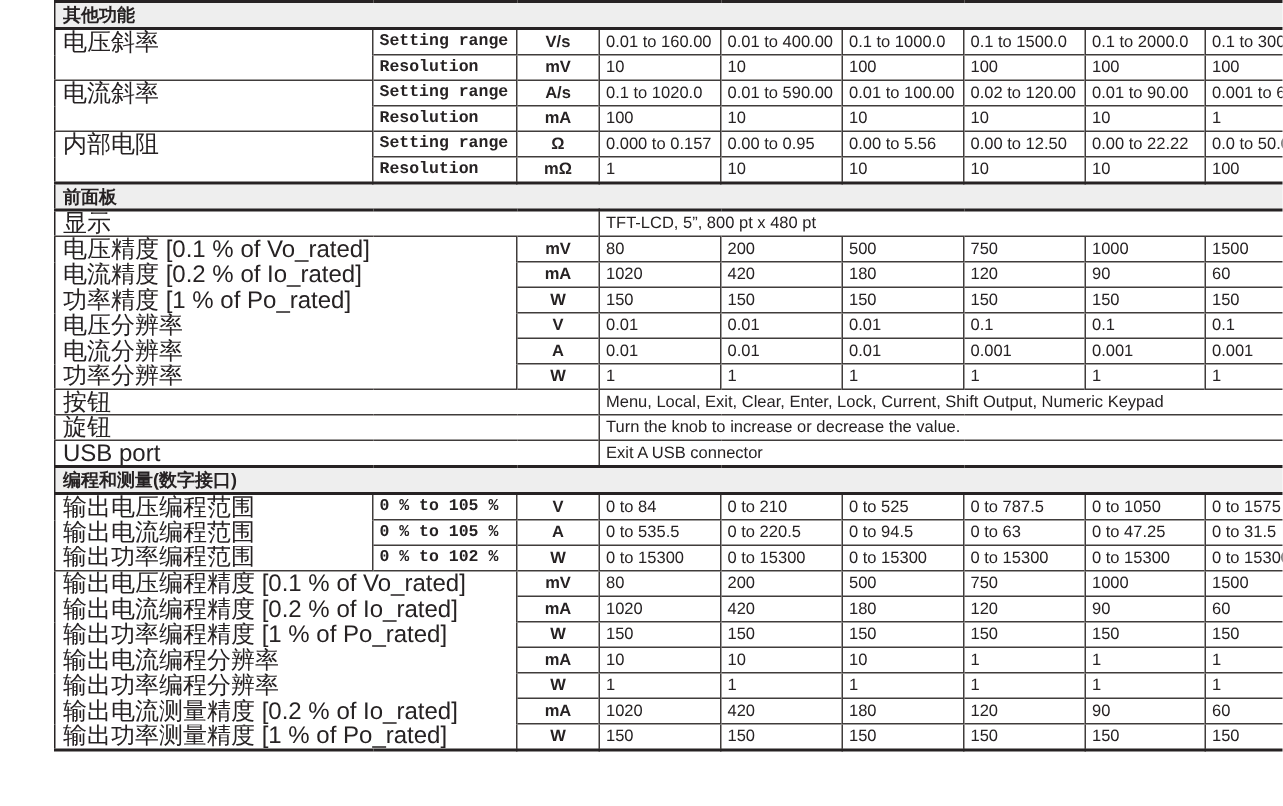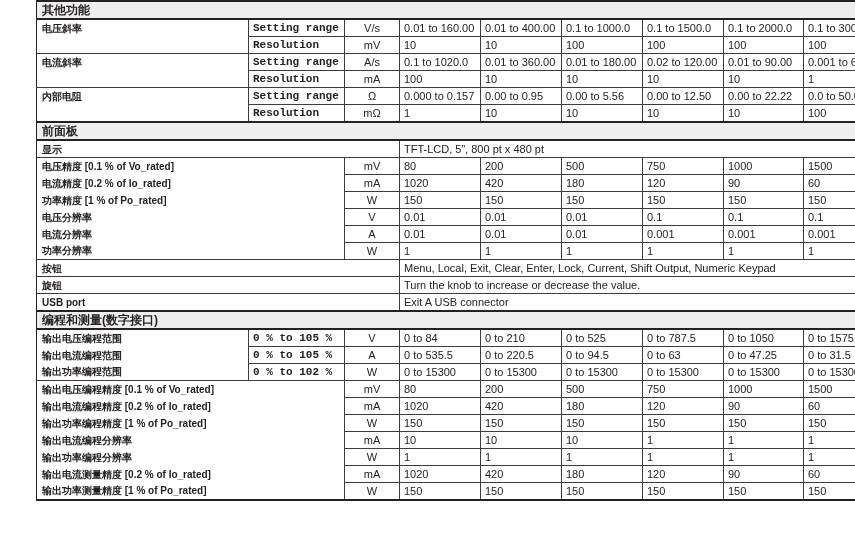--- a/index.html
+++ b/index.html
@@ -30,23 +30,23 @@
   }
   td:first-child{border-left:none;}
   tr.band td{
     background:#eeeeee;
     border-top:2px solid #262223;
     border-bottom:2px solid #262223;
     font-weight:bold;
     font-size:12px;
     padding-left:5px;
   }
-  td.lb{font-weight:bold;font-size:10px;padding-left:5px;}
+  td.lb{font-weight:normal;font-size:16px;padding-left:5px;}
   td.sb{font-weight:bold;font-family:Liberation Mono, monospace;}
-  td.u{text-align:center;padding:0 1px;}
+  td.u{text-align:center;padding:0 1px;font-weight:bold;}
   td.nt{border-top-style:hidden;}
 </style>
 </head>
 <body>
 
 <table class="spec">
   <colgroup>
     <col style="width:212px">
       <col style="width:96px">
       <col style="width:55px">
@@ -81,22 +81,22 @@
         <td class="v">100</td>
         <td class="v">100</td>
         <td class="v">100</td>
         <td class="v">100</td>
       </tr>
       <tr>
         <td class="lb">电流斜率</td>
         <td class="sb">Setting range</td>
         <td class="u">A/s</td>
         <td class="v">0.1 to 1020.0</td>
-        <td class="v">0.01 to 360.00</td>
-        <td class="v">0.01 to 180.00</td>
+        <td class="v">0.01 to 590.00</td>
+        <td class="v">0.01 to 100.00</td>
         <td class="v">0.02 to 120.00</td>
         <td class="v">0.01 to 90.00</td>
         <td class="v">0.001 to 60.000</td>
       </tr>
       <tr>
         <td class="lb nt"></td>
         <td class="sb">Resolution</td>
         <td class="u">mA</td>
         <td class="v">100</td>
         <td class="v">10</td>

